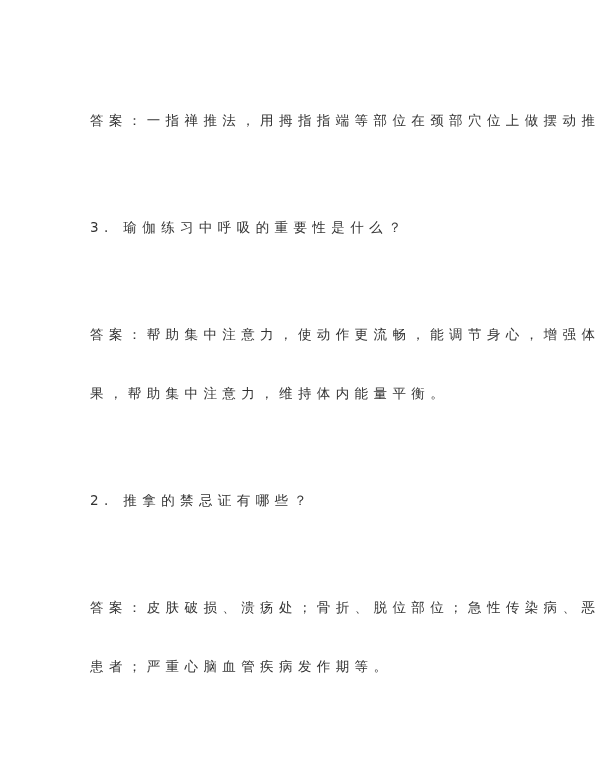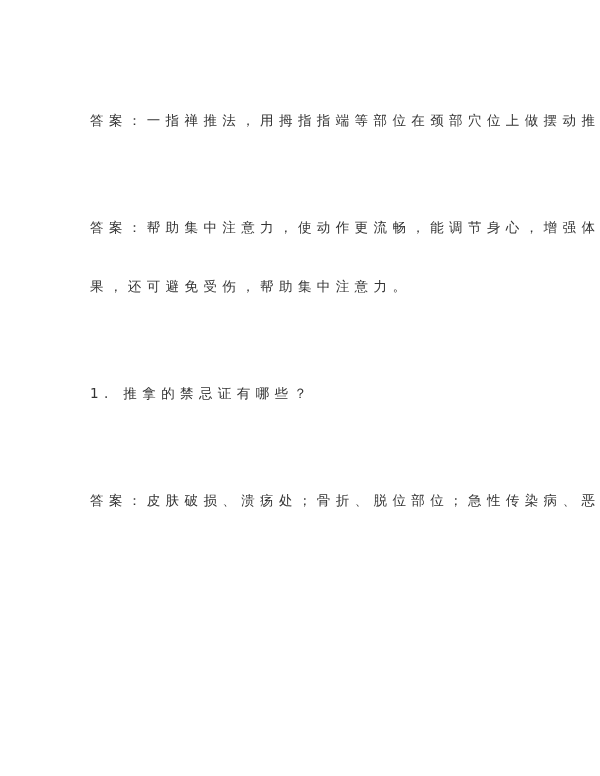--- a/index.html
+++ b/index.html
@@ -33,27 +33,31 @@
   </style>
 </head>
 <body>
 
 <div class="page">
 
   <div class="para">
     <span class="line">答案：一指禅推法，用拇指指端等部位在颈部穴位上做摆动推法；揉</span>
   </div>
 
+  <div class="para">
+    <span class="line">3. 瑜伽练习中呼吸的重要性是什么？</span>
+  </div>
 
   <div class="para">
     <span class="line">答案：帮助集中注意力，使动作更流畅，能调节身心，增强体式效</span>
-    <span class="line">果，还可避免受伤，帮助集中注意力。</span>
+    <span class="line">果，帮助集中注意力，维持体内能量平衡。</span>
   </div>
 
   <div class="para">
-    <span class="line">1. 推拿的禁忌证有哪些？</span>
+    <span class="line">2. 推拿的禁忌证有哪些？</span>
   </div>
 
   <div class="para">
     <span class="line">答案：皮肤破损、溃疡处；骨折、脱位部位；急性传染病、恶性肿瘤</span>
+    <span class="line">患者；严重心脑血管疾病发作期等。</span>
   </div>
 
 </div>
 
 </body></html>

